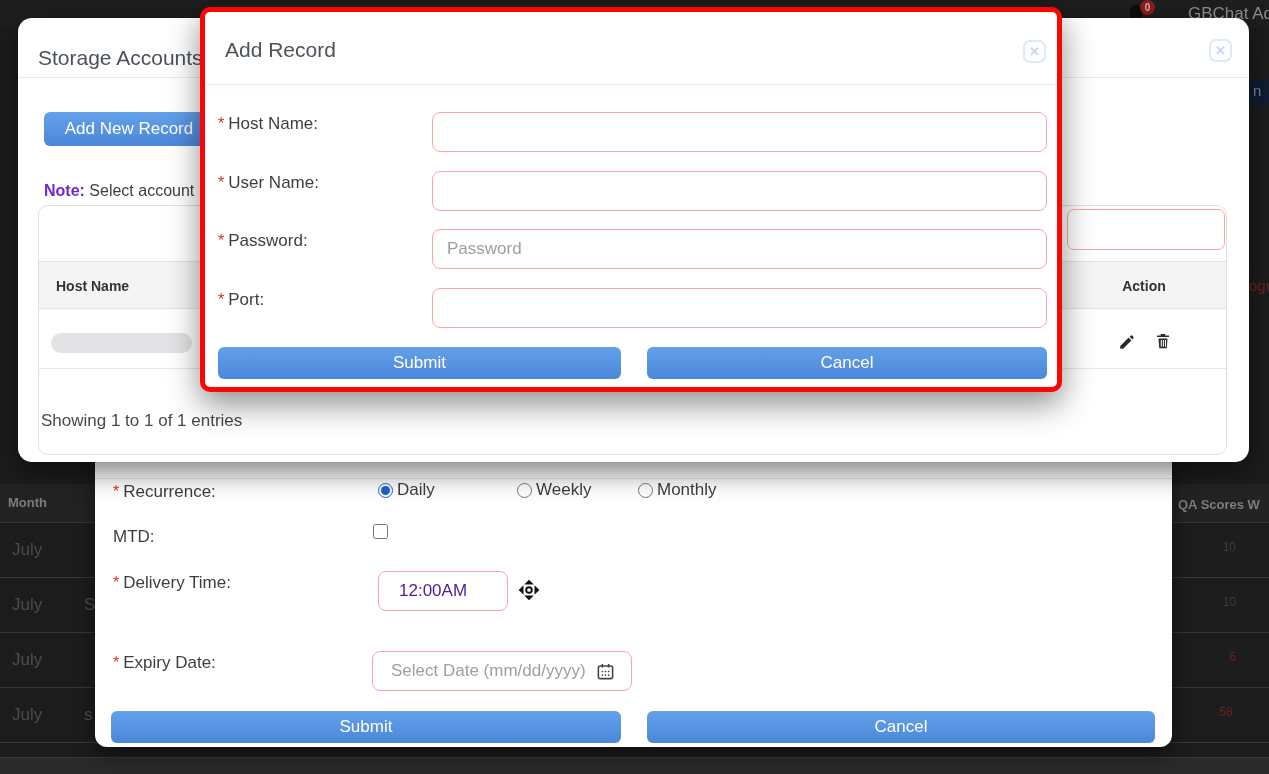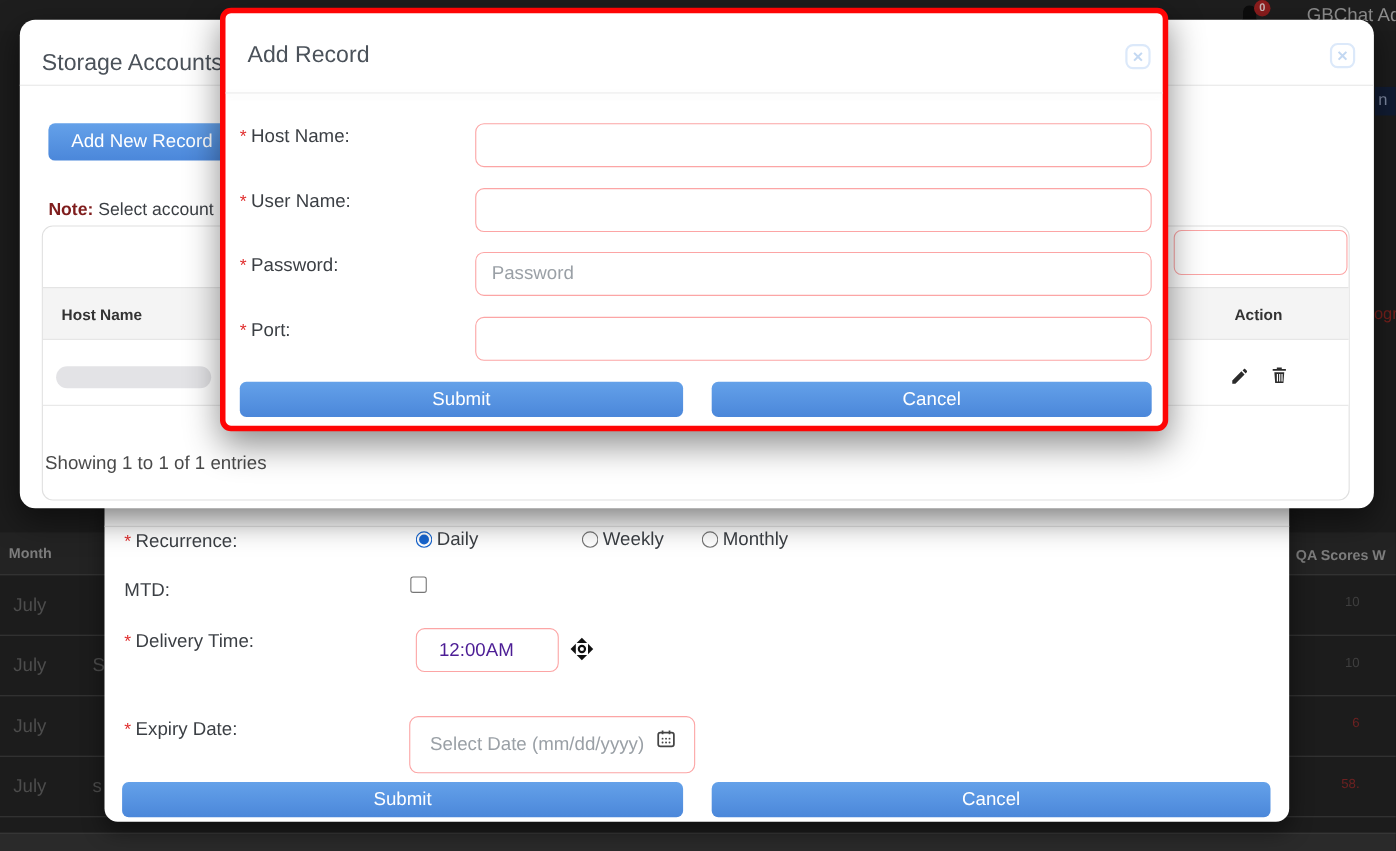--- a/index.html
+++ b/index.html
@@ -42,35 +42,35 @@
   .txt-input::placeholder { color:#9aa0a6; }
 
   
   .modal-schedule { position:absolute; left:95px; top:450px; width:1077px; height:297px; background:#fff;
     border-radius:0 0 12px 12px; z-index:2; box-shadow:0 8px 20px rgba(0,0,0,.45); }
   .sch-divider { position:absolute; left:0; top:28px; width:1077px; height:1px; background:#e3e3e3; }
   .radio-item { position:absolute; top:30px; display:flex; align-items:center; gap:4px; font-size:17px; color:#3b3f44; }
   .radio-item input { width:15px; height:15px; accent-color:#1765cf; }
   .chk { position:absolute; left:278px; top:74px; width:15px; height:15px; accent-color:#1765cf; }
   .time-input { left:283px; top:121px; width:130px; height:40px; padding-left:20px; }
-  .date-input { left:277px; top:201px; width:260px; height:52px; padding-left:18px; padding-right:36px; }
+  .date-input { left:277px; top:201px; width:260px; height:40px; padding-left:18px; padding-right:36px; }
   .move-icon { position:absolute; left:421px; top:127px; width:26px; height:26px; cursor:pointer; }
   .cal-icon { position:absolute; left:501px; top:212px; width:19px; height:19px; pointer-events:none; }
   .sch-submit { position:absolute; left:16px; top:261px; width:510px; height:32px; }
   .sch-cancel { position:absolute; left:552px; top:261px; width:508px; height:32px; }
 
   
   .modal-storage { position:absolute; left:18px; top:18px; width:1231px; height:444px; background:#fff;
     border-radius:14px; z-index:3; box-shadow:0 10px 28px rgba(0,0,0,.5); }
   .sa-title { position:absolute; left:20px; top:28px; font-size:21px; color:#4b525a; }
   .sa-close { left:1191px; top:21px; }
   .sa-divider { position:absolute; left:0; top:59px; width:1231px; height:1px; background:#e8e8e8; }
   .sa-addbtn { position:absolute; left:26px; top:94px; width:170px; height:34px; }
   .sa-note { position:absolute; left:26px; top:164px; font-size:16px; color:#3b3f44; white-space:nowrap; }
-  .sa-note b { color:#7f1d1d;text-align:right; }
+  .sa-note b { color:#6d28d9;text-align:right; }
   .sa-panel { position:absolute; left:20px; top:187px; width:1189px; height:250px; border:1px solid #e0e0e0; border-radius:10px; background:#fff; }
   .sa-search { left:1028px; top:3px; width:158px; height:41px; border-radius:7px; }
   .sa-thead { position:absolute; left:0; top:55px; width:1187px; height:48px; background:#f4f4f4;
     border-top:1px solid #e3e3e3; border-bottom:1px solid #e3e3e3; }
   .sa-th-host { position:absolute; left:17px; top:16px; font-size:14px; font-weight:bold; color:#333; }
   .sa-th-action { position:absolute; left:1062px; top:16px; width:86px; text-align:center; font-size:14px; font-weight:bold; color:#333; }
   .sa-trow { position:absolute; left:0; top:103px; width:1187px; height:60px; border-bottom:1px solid #e7e7e7; background:#fff; }
   .sa-pill { position:absolute; left:12px; top:24px; width:141px; height:20px; border-radius:10px; background:#e3e3e6; }
   .sa-act-edit { position:absolute; left:1079px; top:24px; width:18px; height:18px; cursor:pointer; }
   .sa-act-del { position:absolute; left:1115px; top:23px; width:18px; height:19px; cursor:pointer; }
@@ -138,21 +138,21 @@
   <span class="bg-redfrag">ogr</span>
 
   <div class="modal-schedule">
     <div class="sch-divider"></div>
 
     <div class="f-label" style="left:18px; top:32px;"><span class="req">*</span><span>Recurrence:</span></div>
     <label class="radio-item" style="left:283px;">
       <input type="radio" name="recurrence" checked="" style="">
       <span>Daily</span>
     </label>
-    <label class="radio-item" style="left:434px;">
+    <label class="radio-item" style="left:422px;">
       <input type="radio" name="recurrence" style="">
       <span>Weekly</span>
     </label>
     <label class="radio-item" style="left:543px;">
       <input type="radio" name="recurrence" style="">
       <span>Monthly</span>
     </label>
 
     <div class="f-label" style="left:18px; top:77px;">MTD:</div>
     <input type="checkbox" class="chk" style="">

